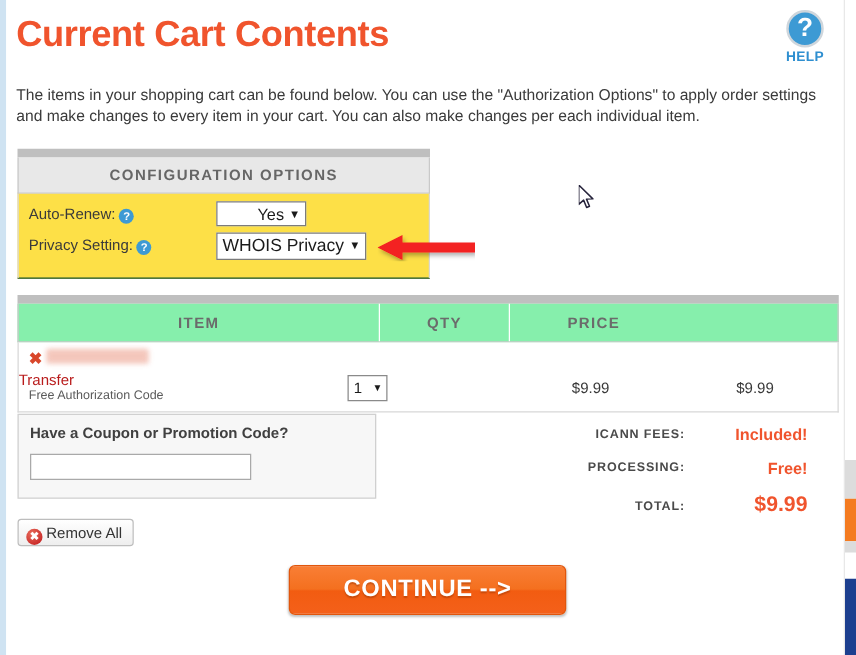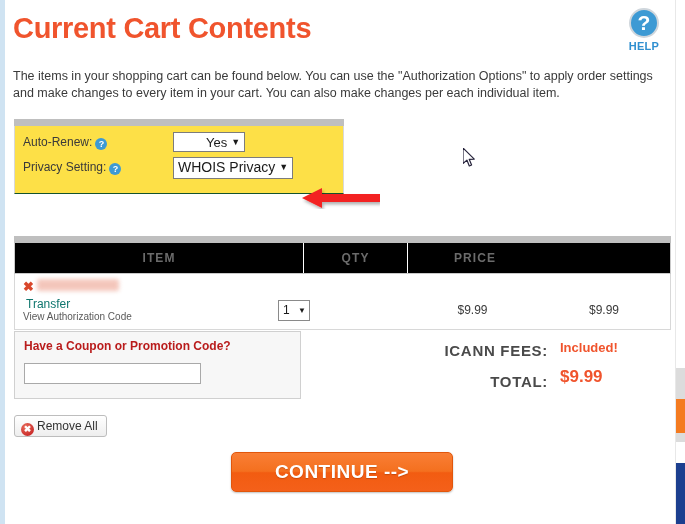--- a/index.html
+++ b/index.html
@@ -213,21 +213,21 @@
     left: 14px; top: 236px;
     width: 657px;
   }
   .cart-topbar {
     height: 7px;
     background: #bfbfbf;
   }
   .cart-head {
     display: flex;
     height: 31px;
-    background: #000000;
+    background: #86efac;
     border-left: 1px solid #c9c9c9;
     border-right: 1px solid #c9c9c9;
     border-bottom: 1px solid #c9c9c9;
   }
   .cart-head .th {
     font-size: 12px;
     font-weight: bold;
     color: #6b6b6b;
     letter-spacing: 1.1px;
     line-height: 30px;
@@ -261,23 +261,23 @@
     position: absolute;
     left: 22px; top: 5px;
     width: 82px; height: 12px;
     background: #f3c2b6;
     border-radius: 2px;
     filter: blur(2.2px);
     opacity: 0.92;
   }
   .item-name {
     position: absolute;
-    left: 11px; top: 23px;
-    font-size: 12px;
-    color: #0f766e;
+    left: 0; top: 23px;
+    font-size: 12px;
+    color: #b91c1c;
   }
   .item-sub {
     position: absolute;
     left: 8px; top: 37px;
     font-size: 10px;
     color: #5a5a5a;
     cursor: pointer;
   }
   .qty-sel {
     position: absolute;
@@ -321,21 +321,21 @@
     width: 287px;
     height: 68px;
     background: #f7f7f7;
     border: 1px solid #d0d0d0;
   }
   .coupon-title {
     position: absolute;
     left: 9px; top: 7px;
     font-size: 12px;
     font-weight: bold;
-    color: #b91c1c;
+    color: #404040;
   }
   .coupon-input {
     position: absolute;
     left: 9px; top: 31px;
     width: 177px; height: 21px;
     background: #ffffff;
     border: 1px solid #a9a9a9;
     font-size: 12px;
     padding: 0 4px;
     font-family: "Liberation Sans", sans-serif;
@@ -394,30 +394,30 @@
   }
   .tot-row {
     position: relative;
     height: 27px;
   }
   .tot-label {
     position: absolute;
     left: 0; top: 4px;
     width: 128px;
     text-align: right;
-    font-size: 15px;
+    font-size: 10px;
     font-weight: bold;
     letter-spacing: 0.7px;
     color: #4a4a4a;
   }
   .tot-value {
     position: absolute;
     left: 140px; top: 2px;
     width: 86px;
-    text-align: left;
+    text-align: right;
     font-size: 13px;
     font-weight: bold;
     color: #f0542d;
   }
   .tot-row.total .tot-label { top: 8px; }
   .tot-row.total .tot-value {
     top: 2px;
     font-size: 17px;
   }
 
@@ -459,20 +459,21 @@
 
   <div class="help-block">
     <span class="help-icon">?</span>
     <div class="help-label">HELP</div>
   </div>
 
   <div class="intro">The items in your shopping cart can be found below. You can use the "Authorization Options" to apply order settings and make changes to every item in your cart. You can also make changes per each individual item.</div>
 
   <div class="config-panel">
     <div class="config-topbar"></div>
+    <div class="config-header">CONFIGURATION OPTIONS</div>
     <div class="config-body">
 
       <div class="cfg-row r1">
         <div class="cfg-label"><span>Auto-Renew:</span><span class="qmark">?</span></div>
         <div class="sel sel-autorenew">
           <span>Yes</span>
           <span class="arr">▼</span>
         </div>
       </div>
 
@@ -503,21 +504,21 @@
     <div class="cart-head">
       <div class="th col-item">ITEM</div>
       <div class="th col-qty">QTY</div>
       <div class="th col-price">PRICE</div>
       <div class="th col-sub">SUB</div>
     </div>
     <div class="cart-body">
       <span class="item-x">✖</span>
       <span class="item-redacted"></span>
       <span class="item-name">Transfer</span>
-      <span class="item-sub">View Authorization Code</span>
+      <span class="item-sub">Free Authorization Code</span>
       <div class="qty-sel">
         <span>1</span>
         <span class="arr">▼</span>
       </div>
       <span class="cell-price">$9.99</span>
       <span class="cell-sub">$9.99</span>
     </div>
   </div>
 
   <div class="coupon-box">
@@ -527,20 +528,24 @@
 
   <div class="remove-all">
     <span class="xdot">✖</span><span>Remove All</span>
   </div>
 
   <div class="totals">
     <div class="tot-row">
       <span class="tot-label">ICANN FEES:</span>
       <span class="tot-value">Included!</span>
     </div>
+    <div class="tot-row">
+      <span class="tot-label">PROCESSING:</span>
+      <span class="tot-value">Free!</span>
+    </div>
     <div class="tot-row total">
       <span class="tot-label">TOTAL:</span>
       <span class="tot-value">$9.99</span>
     </div>
   </div>
 
   <div class="continue-btn">CONTINUE --&gt;</div>
 
   <svg class="cursor" width="14" height="20" viewBox="0 0 14 20">
     <polygon points="0,0 0,15.5 3.9,12.1 6.3,18 8.6,17 6.2,11.3 11.3,11.1" fill="#ffffff" stroke="#26233b" stroke-width="1.2" stroke-linejoin="round"></polygon>

